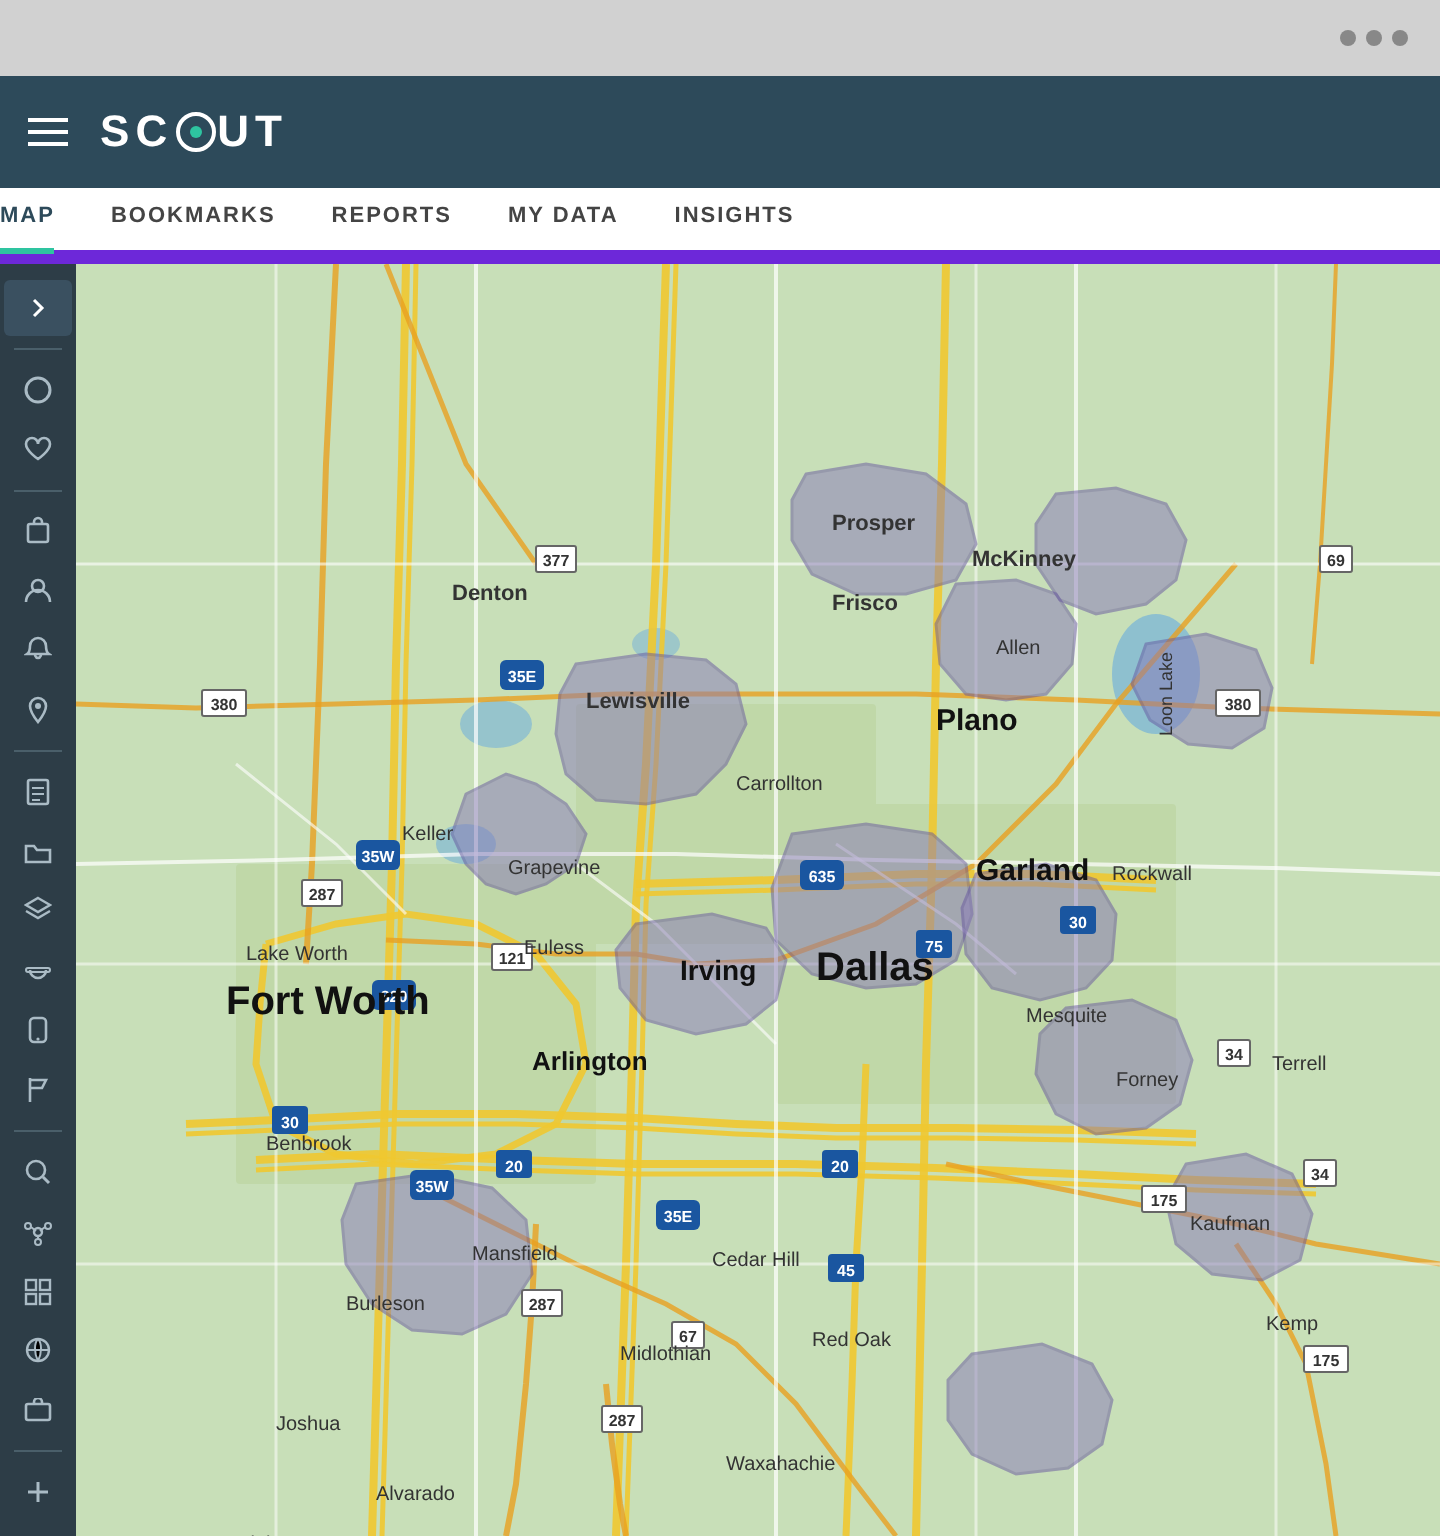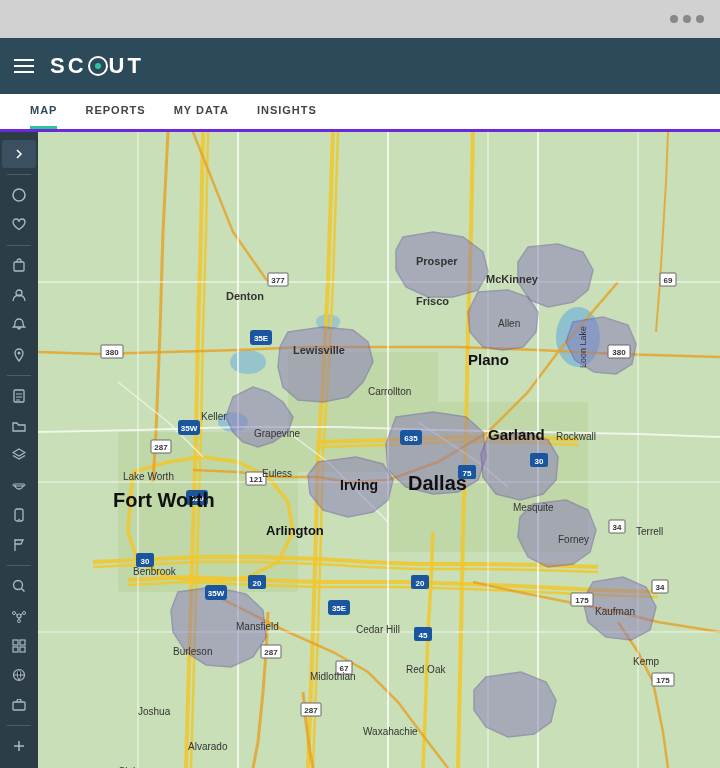--- a/index.html
+++ b/index.html
@@ -71,23 +71,23 @@
       height: 22px;
     }
 
     
     .sec-nav {
       width: 720px;
       height: 38px;
       background: white;
       display: flex;
       align-items: center;
-      padding: 0 30px;
+      padding: 0 0;
       gap: 28px;
-      border-bottom: 3px solid #6d28d9;
+      border-bottom: 7px solid #6d28d9;
     }
     .nav-item {
       font-size: 11px;
       font-weight: 700;
       letter-spacing: 1px;
       color: #444;
       cursor: pointer;
       padding: 10px 0;
       border-bottom: 3px solid transparent;
       text-transform: uppercase;
@@ -201,20 +201,21 @@
         <circle cx="11" cy="11" r="3" fill="#2ec4a0"></circle>
       </svg>
     </span>
       <span>U</span>
       <span>T</span>
   </div>
 </div>
 
 <div class="sec-nav">
   <div class="nav-item active">MAP</div>
+  <div class="nav-item">BOOKMARKS</div>
   <div class="nav-item">REPORTS</div>
   <div class="nav-item">MY DATA</div>
   <div class="nav-item">INSIGHTS</div>
 </div>
 
 <div class="main-area">
 
   <div class="sidebar">
     <div class="sidebar-arrow">
       <svg width="12" height="12" viewBox="0 0 12 12">

